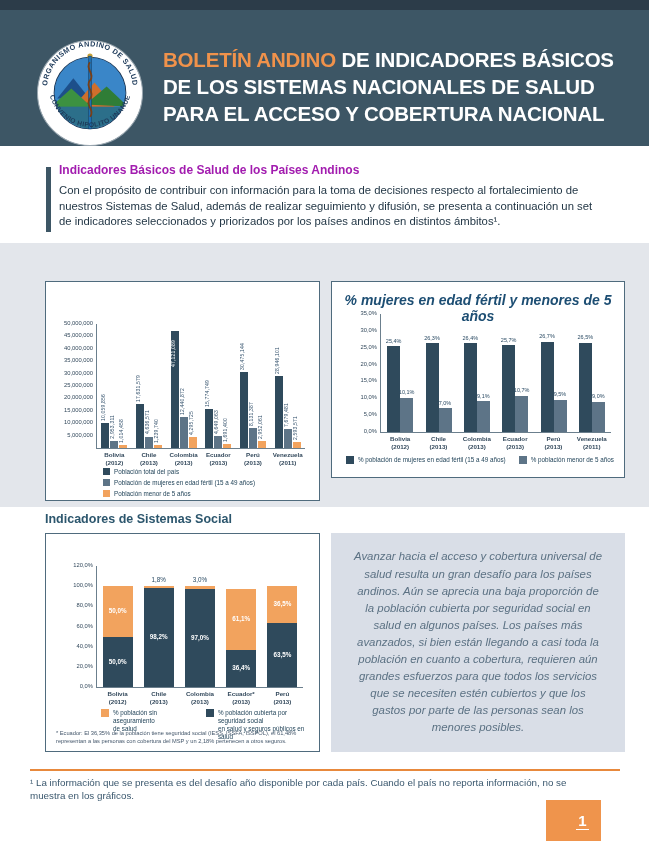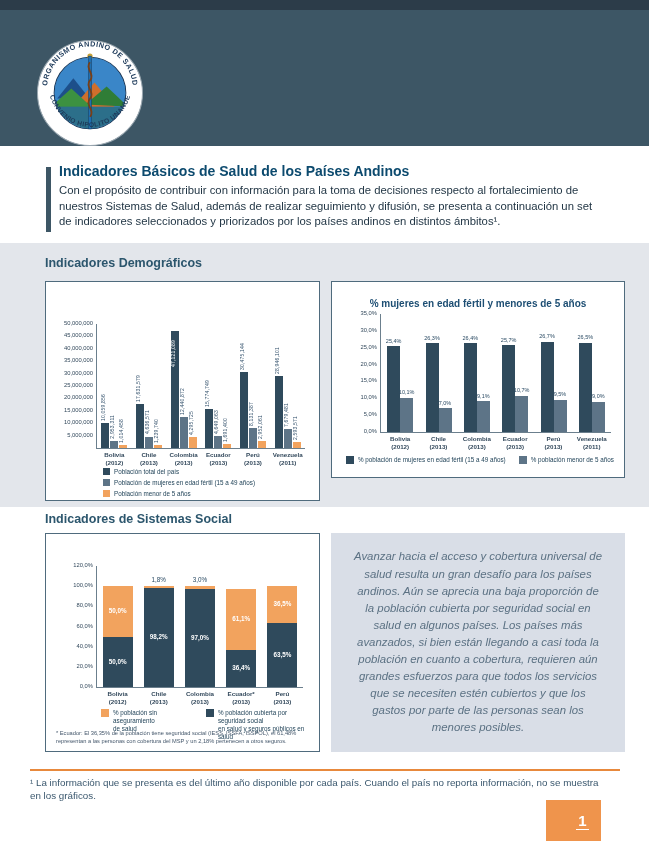--- a/index.html
+++ b/index.html
@@ -7,32 +7,32 @@
         font-family:"Liberation Sans",sans-serif;}
   
   .top-strip{position:absolute;left:0;top:0;width:649px;height:10px;background:#2c3c49;}
   .header{position:absolute;left:0;top:10px;width:649px;height:136px;background:#3d5665;}
   .logo{position:absolute;left:37px;top:30px;width:106px;height:106px;}
   .title-block{position:absolute;left:163px;top:36px;width:475px;}
   .title-line{font-size:20.5px;line-height:27px;font-weight:bold;color:#ffffff;letter-spacing:-0.2px;white-space:nowrap;}
   .title-orange{color:#f0924b;}
   
   .intro-bar{position:absolute;left:46px;top:167px;width:5px;height:65px;background:#3d5665;}
-  .intro-heading{position:absolute;left:59px;top:163px;font-size:14px;font-weight:bold;color:#0c4a6e;}
+  .intro-heading{position:absolute;left:59px;top:163px;font-size:12px;font-weight:bold;color:#a21caf;}
   .intro-body{position:absolute;left:59px;top:183px;width:548px;font-size:11.3px;line-height:1.38;color:#233746;}
   
   .band-demo{position:absolute;left:0;top:243px;width:649px;height:264px;background:#e3e6eb;}
   .section-heading{position:absolute;font-size:12.5px;font-weight:bold;color:#2c566d;}
   .card{position:absolute;background:#ffffff;border:1px solid #4f6b7d;box-sizing:border-box;}
   .card1{left:45px;top:281px;width:275px;height:220px;}
   .card2{left:331px;top:281px;width:294px;height:197px;}
   .card3{left:45px;top:533px;width:275px;height:219px;}
   .chart-title{position:absolute;left:12px;right:12px;text-align:center;font-weight:bold;color:#1d4e73;}
   .ct1{top:7px;font-size:9.8px;line-height:1.25;}
-  .ct2{top:16px;font-size:10px;}
+  .ct2{top:10px;font-size:14px;font-style:italic;}
   .ct3{top:10px;font-size:10.5px;}
   .plot{position:absolute;border-left:1px solid #6b7f8d;border-bottom:1px solid #6b7f8d;box-sizing:content-box;}
   .ytick{position:absolute;right:calc(100% + 4px);font-size:5.8px;color:#33495c;white-space:nowrap;line-height:1;}
   .bar{position:absolute;bottom:0;}
   .vlab{position:absolute;writing-mode:vertical-rl;transform:rotate(180deg);font-size:5px;
         color:#32506b;line-height:1;white-space:nowrap;letter-spacing:0.2px;}
   .vlab.inside{color:#ffffff;}
   .plab{position:absolute;font-size:5.5px;color:#2a4a63;width:28px;text-align:center;line-height:1;}
   .slab{position:absolute;font-size:6.3px;color:#ffffff;text-align:center;line-height:1;font-weight:bold;}
   .slab.outside{color:#2a4a63;font-weight:normal;}
@@ -86,28 +86,32 @@
         <rect x="51" y="16" width="3" height="72" fill="#1f6fb0" stroke="#123d63" stroke-width="0.5"></rect>
         <path d="M 52.5 22 C 47 28 58 34 52.5 40 C 47 46 58 52 52.5 58 C 47 64 58 70 52.5 76" fill="none" stroke="#7a3f16" stroke-width="1.7"></path>
       </g>
       <text font-size="7.2" font-weight="bold" fill="#1d3a5a" letter-spacing="0.5" font-family="Liberation Sans, sans-serif">
         <textPath href="#arcT" startOffset="50%" text-anchor="middle">ORGANISMO ANDINO DE SALUD</textPath>
       </text>
       <text font-size="6.6" font-weight="bold" fill="#1d3a5a" letter-spacing="0.4" font-family="Liberation Sans, sans-serif">
         <textPath href="#arcB" startOffset="50%" text-anchor="middle">- CONVENIO HIPOLITO UNANUE -</textPath>
       </text>
     </svg>
+    <div class="title-block">
+      <div class="title-line"><span class="title-orange">BOLETÍN ANDINO</span><span> DE INDICADORES BÁSICOS</span></div>
+      <div class="title-line">DE LOS SISTEMAS NACIONALES DE SALUD</div>
+      <div class="title-line">PARA EL ACCESO Y COBERTURA NACIONAL</div>
+    </div>
   </div>
 
   <div class="intro-bar"></div>
   <div class="intro-heading">Indicadores Básicos de Salud de los Países Andinos</div>
   <div class="intro-body">Con el propósito de contribuir con información para la toma de decisiones respecto al fortalecimiento de nuestros Sistemas de Salud, además de realizar seguimiento y difusión, se presenta a continuación un set de indicadores seleccionados y priorizados por los países andinos en distintos ámbitos¹.</div>
 
   <div class="band-demo"></div>
-  <div class="section-heading" style="left:45px;top:256px;">Indicadores Demográficos</div>
 
   <div class="card card1">
     <div class="plot" id="plot1" style="left: 50px; top: 42px; width: 208px; height: 124px;">
         <div class="ytick" style="top: -3px;">50,000,000</div>
         <div class="ytick" style="top: 9.4px;">45,000,000</div>
         <div class="ytick" style="top: 21.8px;">40,000,000</div>
         <div class="ytick" style="top: 34.2px;">35,000,000</div>
         <div class="ytick" style="top: 46.6px;">30,000,000</div>
         <div class="ytick" style="top: 59px;">25,000,000</div>
         <div class="ytick" style="top: 71.4px;">20,000,000</div>
@@ -342,18 +346,18 @@
         </div>
       </div>
     <div class="chart-footnote">* Ecuador: El 36,35% de la población tiene seguridad social (IESS, ISSFA, ISSPOL), el 61,48% representan a las personas con cobertura del MSP y un 2,18% pertenecen a otros seguros.</div>
   </div>
 
   <div class="quote-panel">
     <div class="quote-text">Avanzar hacia el acceso y cobertura universal de salud resulta un gran desafío para los países andinos. Aún se aprecia una baja proporción de la población cubierta por seguridad social en salud en algunos países. Los países más avanzados, si bien están llegando a casi toda la población en cuanto a cobertura, requieren aún grandes esfuerzos para que todos los servicios que se necesiten estén cubiertos y que los gastos por parte de las personas sean los menores posibles.</div>
   </div>
 
   <div class="footer-rule"></div>
-  <div class="footer-note">¹ La información que se presenta es del último año disponible por cada país. Cuando el país no reporta información, no se muestra en los gráficos.</div>
+  <div class="footer-note">¹ La información que se presenta es del desafío año disponible por cada país. Cuando el país no reporta información, no se muestra en los gráficos.</div>
   <div class="page-box">
     <span class="page-num">1</span>
   </div>
 
 </div>
 
 </body></html>

